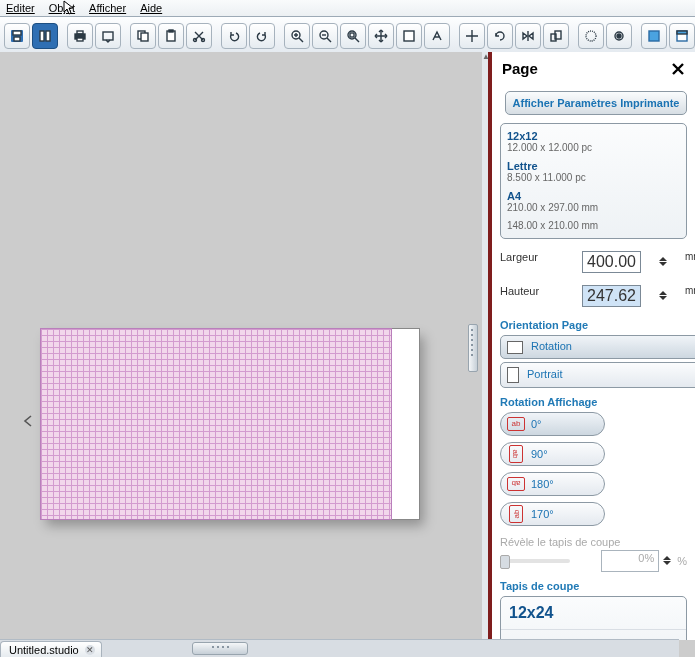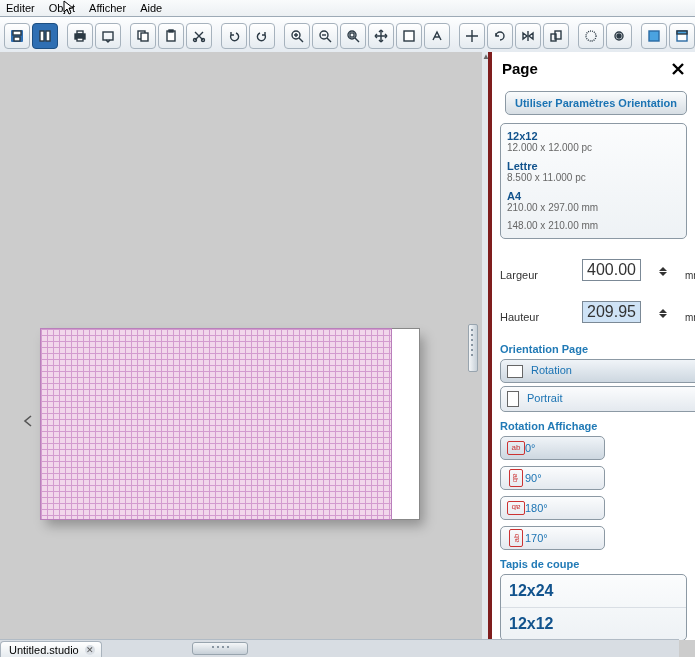--- a/index.html
+++ b/index.html
@@ -1,17 +1,17 @@
 <!DOCTYPE html>
 <html><head>
 <meta charset="utf-8">
 <style>
 html,body{margin:0;padding:0;width:695px;height:657px;font-family:Arial,Helvetica,sans-serif;font-size:11px;color:#000;overflow:hidden;background:#ccc}
 .menubar{height:16px;background:linear-gradient(#f9fbfc,#ecf0f3);border-bottom:1px solid #9daab6;display:flex;align-items:center;padding:0 6px;gap:14px;font-size:11px}
-.menubar span{cursor:default;}
+.menubar span{cursor:default;text-decoration:underline;}
 .toolbar{height:34px;background:linear-gradient(#fdfeff,#e3e9ef);border-bottom:1px solid #8d99a5;display:flex;align-items:center;padding:2px 4px;gap:2px;position:relative}
 .tb-btn{width:24px;height:24px;border:1px solid #a6b2bd;border-radius:4px;background:linear-gradient(#ffffff,#e5ebf0);display:flex;align-items:center;justify-content:center;font-size:12px;color:#2b3944;flex:0 0 auto}
 .tb-sep{width:5px;height:24px;flex:0 0 auto}
 .tb-btn svg{width:14px;height:14px;stroke:#2b3944;fill:none;stroke-width:1.4}
 .workarea{position:absolute;top:52px;left:0;right:0;bottom:17px;display:flex}
 .canvas-wrap{flex:0 0 488px;position:relative;background:#cccccc;overflow:hidden}
 .canvas-shadow{position:absolute;left:46px;top:284px;width:378px;height:190px;background:rgba(0,0,0,.28);filter:blur(6px);border-radius:3px}
 .canvas{position:absolute;left:40px;top:276px;width:378px;height:190px;background:#fff;border:1px solid #888}
 .grid{position:absolute;left:40px;top:276px;width:350px;height:190px;
 background-color:#f2d7eb;
@@ -27,36 +27,36 @@
 .panel{flex:1;background:#fff;border-left:4px solid #7f1d1d;display:flex;flex-direction:column;overflow:hidden}
 .panel-header{display:flex;align-items:center;justify-content:space-between;padding:8px 10px 6px 10px;font-size:15px;font-weight:bold}
 .panel-header .close{width:14px;height:14px;cursor:pointer}
 .panel-header .close svg{width:14px;height:14px;stroke:#000;stroke-width:2.4}
 .panel-body{padding:4px 8px 6px 8px;overflow-y:auto;font-size:11px;color:#333}
 .printer-btn{display:block;width:168px;margin:4px 0 8px auto;padding:5px 6px;border:1px solid #8c99a4;border-radius:5px;background:linear-gradient(#fafcfd,#d7dee4);font-size:11px;color:#1b73b3;text-align:center;font-weight:bold}
 .page-list{border:1px solid #8c99a4;border-radius:5px;background:linear-gradient(#fbfcfd,#eef2f5);padding:4px 6px 2px 6px}
 .page-list .item{padding:2px 0 5px 0}
 .page-list .item .t{font-weight:bold;color:#12538d;font-size:11px}
 .page-list .item .s{color:#666;font-size:10px}
-.dim-row{display:flex;align-items:flex-end;gap:18px;margin:20px 0}
+.dim-row{display:flex;align-items:flex-start;gap:18px;margin:12px 0}
 .dim-row .lbl{flex:0 0 64px}
 .dim-row .unit{flex:0 0 22px;font-size:10px}
 .num-box{width:54px;height:18px;border:1px solid #7b8996;background:#fff;text-align:right;padding:1px 4px;font-size:16px;position:relative}
 .num-box.sel{background:#cfe3f6}
 .spin{display:flex;flex-direction:column;width:10px;height:20px;justify-content:center;gap:1px}
 .spin i{display:block;width:0;height:0;border-left:4px solid transparent;border-right:4px solid transparent}
 .spin .up{border-bottom:4px solid #333}
 .spin .dn{border-top:4px solid #333}
 .sect-title{font-weight:bold;color:#217ab6;margin:8px 0 4px 0}
 .orient{display:block;width:100%;margin:3px 0;padding:4px 6px;border:1px solid #8c99a4;border-radius:5px;background:linear-gradient(#fbfcfd,#e4e9ef);font-size:11px;color:#1b73b3;text-align:left}
 .orient.sel{background:linear-gradient(#f0f4f8,#cdd7e0)}
 .orient .ico{display:inline-block;width:14px;height:11px;border:1px solid #666;vertical-align:middle;margin-right:8px;background:#fff}
 .orient .ico.port{width:10px;height:14px}
 .rot-grid{display:flex;flex-wrap:wrap;gap:6px}
-.rot-btn{flex:0 0 calc(50% - 3px);padding:4px 6px;border:1px solid #8c99a4;border-radius:5px;background:linear-gradient(#fbfcfd,#e4e9ef);font-size:11px;color:#1b73b3;display:flex;align-items:center;}
+.rot-btn{flex:0 0 calc(50% - 3px);padding:4px 6px;border:1px solid #8c99a4;border-radius:12px;background:linear-gradient(#fbfcfd,#e4e9ef);font-size:11px;color:#1b73b3;display:flex;align-items:center;gap:6px}
 .rot-btn.sel{background:linear-gradient(#f0f4f8,#cdd7e0)}
 .rot-btn .ab{display:inline-flex;width:16px;height:12px;border:1px solid #c33;border-radius:2px;align-items:center;justify-content:center;font-size:8px;color:#c33}
 .reveal{margin-top:10px;color:#aaa}
 .reveal .row2{display:flex;align-items:center;gap:4px;margin-top:2px}
 .reveal .track{flex:0 0 70px;height:4px;background:#e3e3e3;border-radius:2px;position:relative}
 .reveal .track .thumb{position:absolute;left:0;top:-4px;width:8px;height:12px;background:#d6dce2;border:1px solid #aaa;border-radius:2px}
 .reveal .pct{width:48px;height:18px;border:1px solid #aab4bd;background:#fff;text-align:right;padding:1px 4px;font-size:11px;color:#aaa}
 .mat-list{border:1px solid #8c99a4;border-radius:5px;background:linear-gradient(#fbfcfd,#eef2f5)}
 .mat-list .mi{padding:7px 8px;border-bottom:1px solid #d9dee4;font-weight:bold;color:#12538d;font-size:16px}
 .mat-list .mi:last-child{border-bottom:none}
@@ -259,21 +259,21 @@
   </div>
 
   <div class="panel">
     <div class="panel-header">
       <span>Page</span>
       <span class="close"><svg viewBox="0 0 14 14">
             <path d="M2 2 L12 12 M12 2 L2 12"></path>
           </svg></span>
     </div>
     <div class="panel-body">
-      <div class="printer-btn">Utiliser Paramètres Orientation</div>
+      <div class="printer-btn">Afficher Paramètres Imprimante</div>
 
       <div class="page-list">
         <div class="item">
             <div class="t">12x12</div>
             <div class="s">12.000 x 12.000 pc</div>
           </div>
         <div class="item">
             <div class="t">Lettre</div>
             <div class="s">8.500 x 11.000 pc</div>
           </div>
@@ -290,21 +290,21 @@
         <span class="lbl">Largeur</span>
         <span class="num-box">400.00</span>
         <span class="spin">
             <i class="up"></i>
             <i class="dn"></i>
           </span>
         <span class="unit">mm</span>
       </div>
       <div class="dim-row">
         <span class="lbl">Hauteur</span>
-        <span class="num-box sel">209.95</span>
+        <span class="num-box sel">247.62</span>
         <span class="spin">
             <i class="up"></i>
             <i class="dn"></i>
           </span>
         <span class="unit">mm</span>
       </div>
 
       <div class="sect-title">Orientation Page</div>
       <div class="orient sel"><span class="ico"></span><span>Rotation</span></div>
       <div class="orient"><span class="ico port"></span><span>Portrait</span></div>
@@ -322,20 +322,35 @@
         <div class="rot-btn">
             <span class="ab" style="transform:rotate(180deg)">ab</span>
             <span>180°</span>
           </div>
         <div class="rot-btn">
             <span class="ab" style="transform:rotate(270deg)">ab</span>
             <span>170°</span>
           </div>
       </div>
 
+      <div class="reveal">
+        <div>Révèle le tapis de coupe</div>
+        <div class="row2">
+          <div class="track">
+              <div class="thumb"></div>
+            </div>
+          <div style="flex:1"></div>
+          <span class="pct">0%</span>
+          <span class="spin">
+              <i class="up"></i>
+              <i class="dn"></i>
+            </span>
+          <span>%</span>
+        </div>
+      </div>
 
       <div class="sect-title">Tapis de coupe</div>
       <div class="mat-list">
         <div class="mi">12x24</div>
         <div class="mi">12x12</div>
 
       </div>
 
     </div>
   </div>

